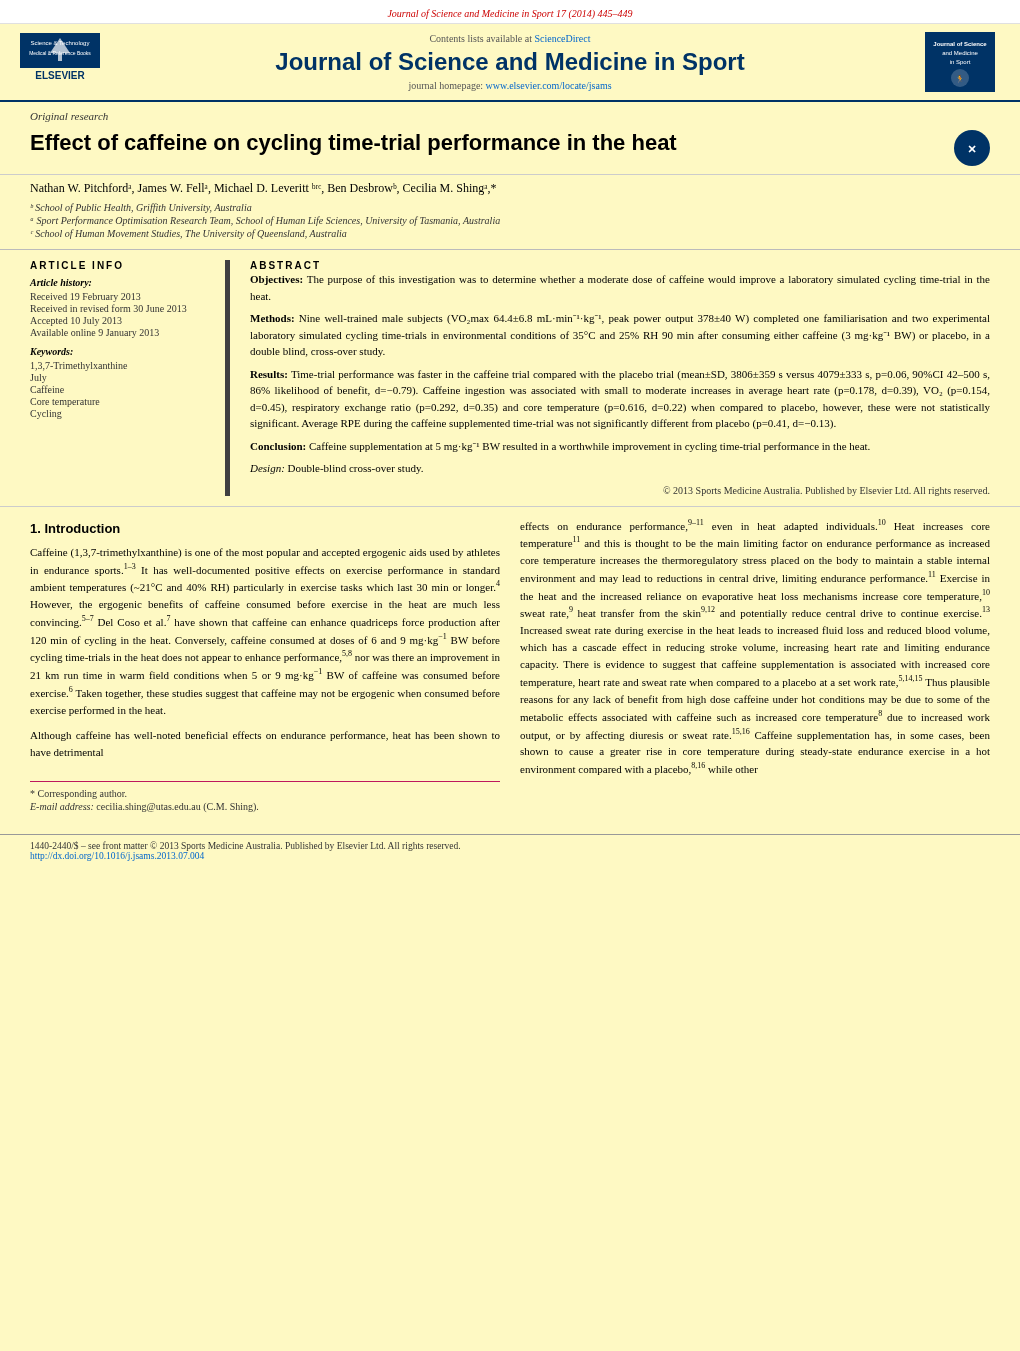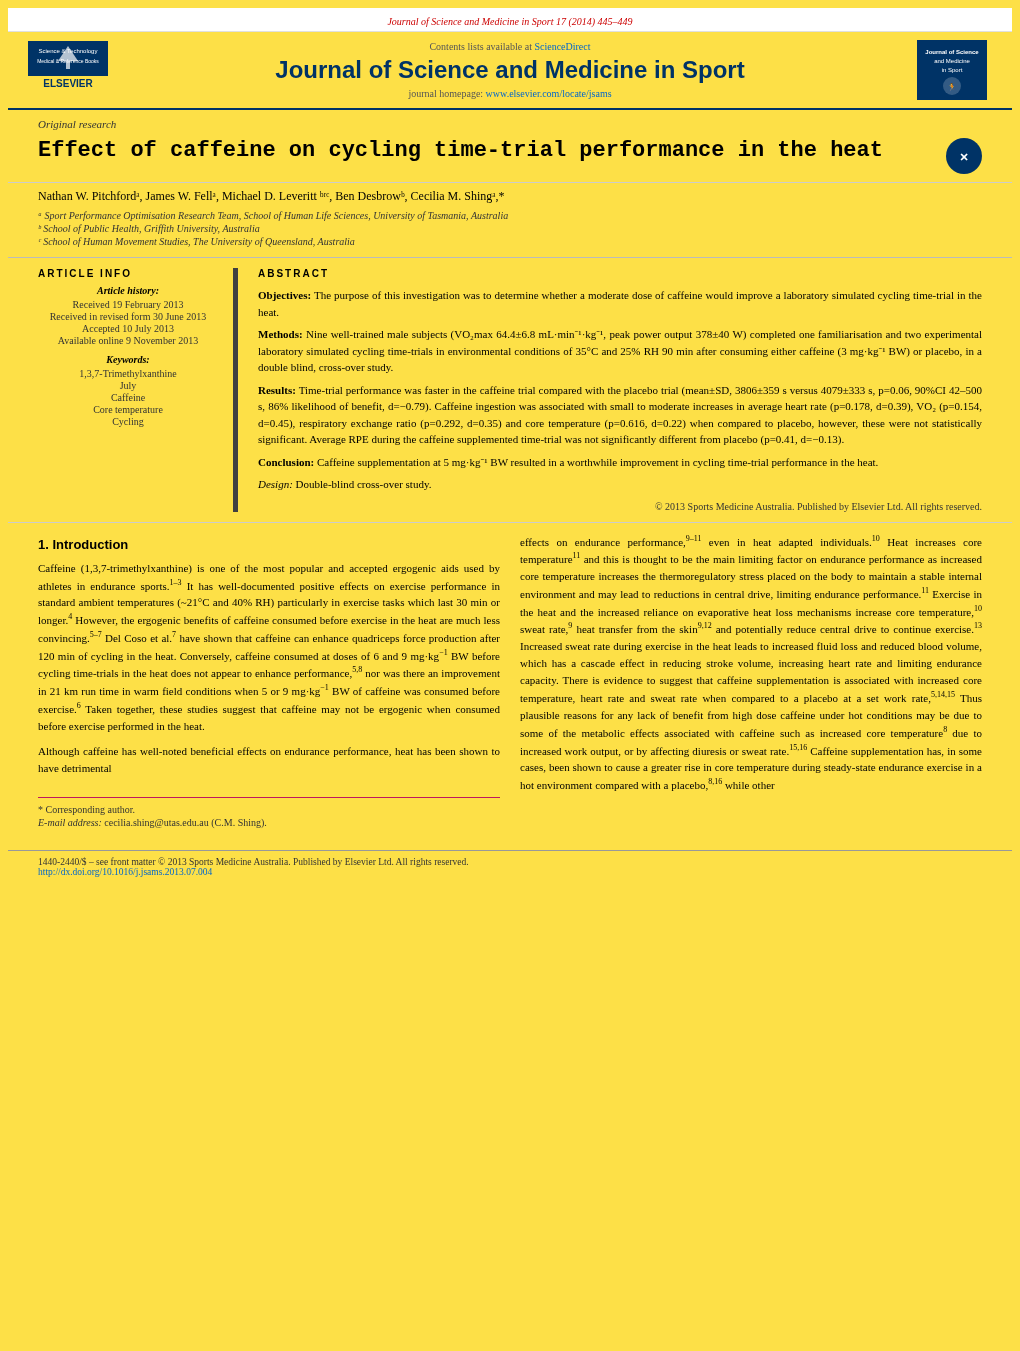--- a/index.html
+++ b/index.html
@@ -8,22 +8,22 @@
       background: #fff;
       width: 1020px;
       min-height: 1351px;
       font-size: 12px;
       color: #000;
     }
 
     .page {
       width: 1020px;
       min-height: 1351px;
-      background: #fde047;
-      padding: 8px;
+      background: #fef9c3;
+      padding: 0;
     }
 
     
     .top-bar {
       background: #fff;
       text-align: center;
       padding: 6px 0 2px 0;
       border-bottom: 1px solid #e0e0e0;
     }
     .top-bar .journal-ref {
@@ -91,21 +91,21 @@
       padding: 4px 30px 8px 30px;
       border-bottom: 1px solid #ccc;
       display: flex;
       align-items: flex-start;
       justify-content: space-between;
     }
     .article-title {
       font-size: 22px;
       font-weight: bold;
       color: #000;
-      font-family: Liberation Mono, monospace;
+      font-family: Liberation Sans, sans-serif;
       flex: 1;
       padding-right: 20px;
     }
     .crossmark {
       width: 36px;
       height: 36px;
       flex-shrink: 0;
     }
     .crossmark-circle {
       width: 36px;
@@ -147,21 +147,21 @@
       padding-right: 15px;
     }
     .article-info h3 {
       font-size: 10px;
       font-weight: bold;
       letter-spacing: 2px;
       text-transform: uppercase;
       margin-bottom: 6px;
       font-family: Arial, sans-serif;
     }
-    .info-section { margin-bottom: 8px; text-align: center; }
+    .info-section { margin-bottom: 8px; }
     .info-section h4 {
       font-size: 10px;
       font-style: italic;
       font-weight: bold;
       margin-bottom: 3px;
     }
     .info-section p {
       font-size: 10px;
       color: #333;
       margin-bottom: 1px;
@@ -173,21 +173,21 @@
     .keyword-list p { margin-bottom: 1px; }
 
     .abstract-section {
       flex: 1;
     }
     .abstract-section h3 {
       font-size: 10px;
       font-weight: bold;
       letter-spacing: 2px;
       text-transform: uppercase;
-      margin-bottom: 8px;
+      margin-bottom: 0;
       font-family: Arial, sans-serif;
     }
     .abstract-para {
       font-size: 11px;
       line-height: 1.5;
       margin-bottom: 6px;
       text-align: justify;
     }
     .abstract-para strong {
       font-weight: bold;
@@ -315,35 +315,35 @@
         </svg>
       </div>
     </div>
   </div>
 
   <div class="authors-line">
     <span>Nathan W. Pitchfordᵃ, James W. Fellᵃ, Michael D. Leveritt ᵇʳᶜ, Ben Desbrowᵇ, Cecilia M. Shingᵃ,*</span>
   </div>
 
   <div class="affiliations">
+    <p>ᵇ School of Public Health, Griffith University, Australia</p>
     <p>ᵃ Sport Performance Optimisation Research Team, School of Human Life Sciences, University of Tasmania, Australia</p>
-    <p>ᵇ School of Public Health, Griffith University, Australia</p>
     <p>ᶜ School of Human Movement Studies, The University of Queensland, Australia</p>
   </div>
 
   <div class="two-col">
     <div class="article-info">
       <h3>ARTICLE INFO</h3>
 
       <div class="info-section">
         <h4>Article history:</h4>
         <p>Received 19 February 2013</p>
         <p>Received in revised form 30 June 2013</p>
         <p>Accepted 10 July 2013</p>
-        <p>Available online 9 November 2013</p>
+        <p>Available online 9 January 2013</p>
       </div>
 
       <div class="info-section">
         <h4>Keywords:</h4>
         <div class="keyword-list">
           <p>1,3,7-Trimethylxanthine</p>
           <p>July</p>
           <p>Caffeine</p>
           <p>Core temperature</p>
           <p>Cycling</p>

